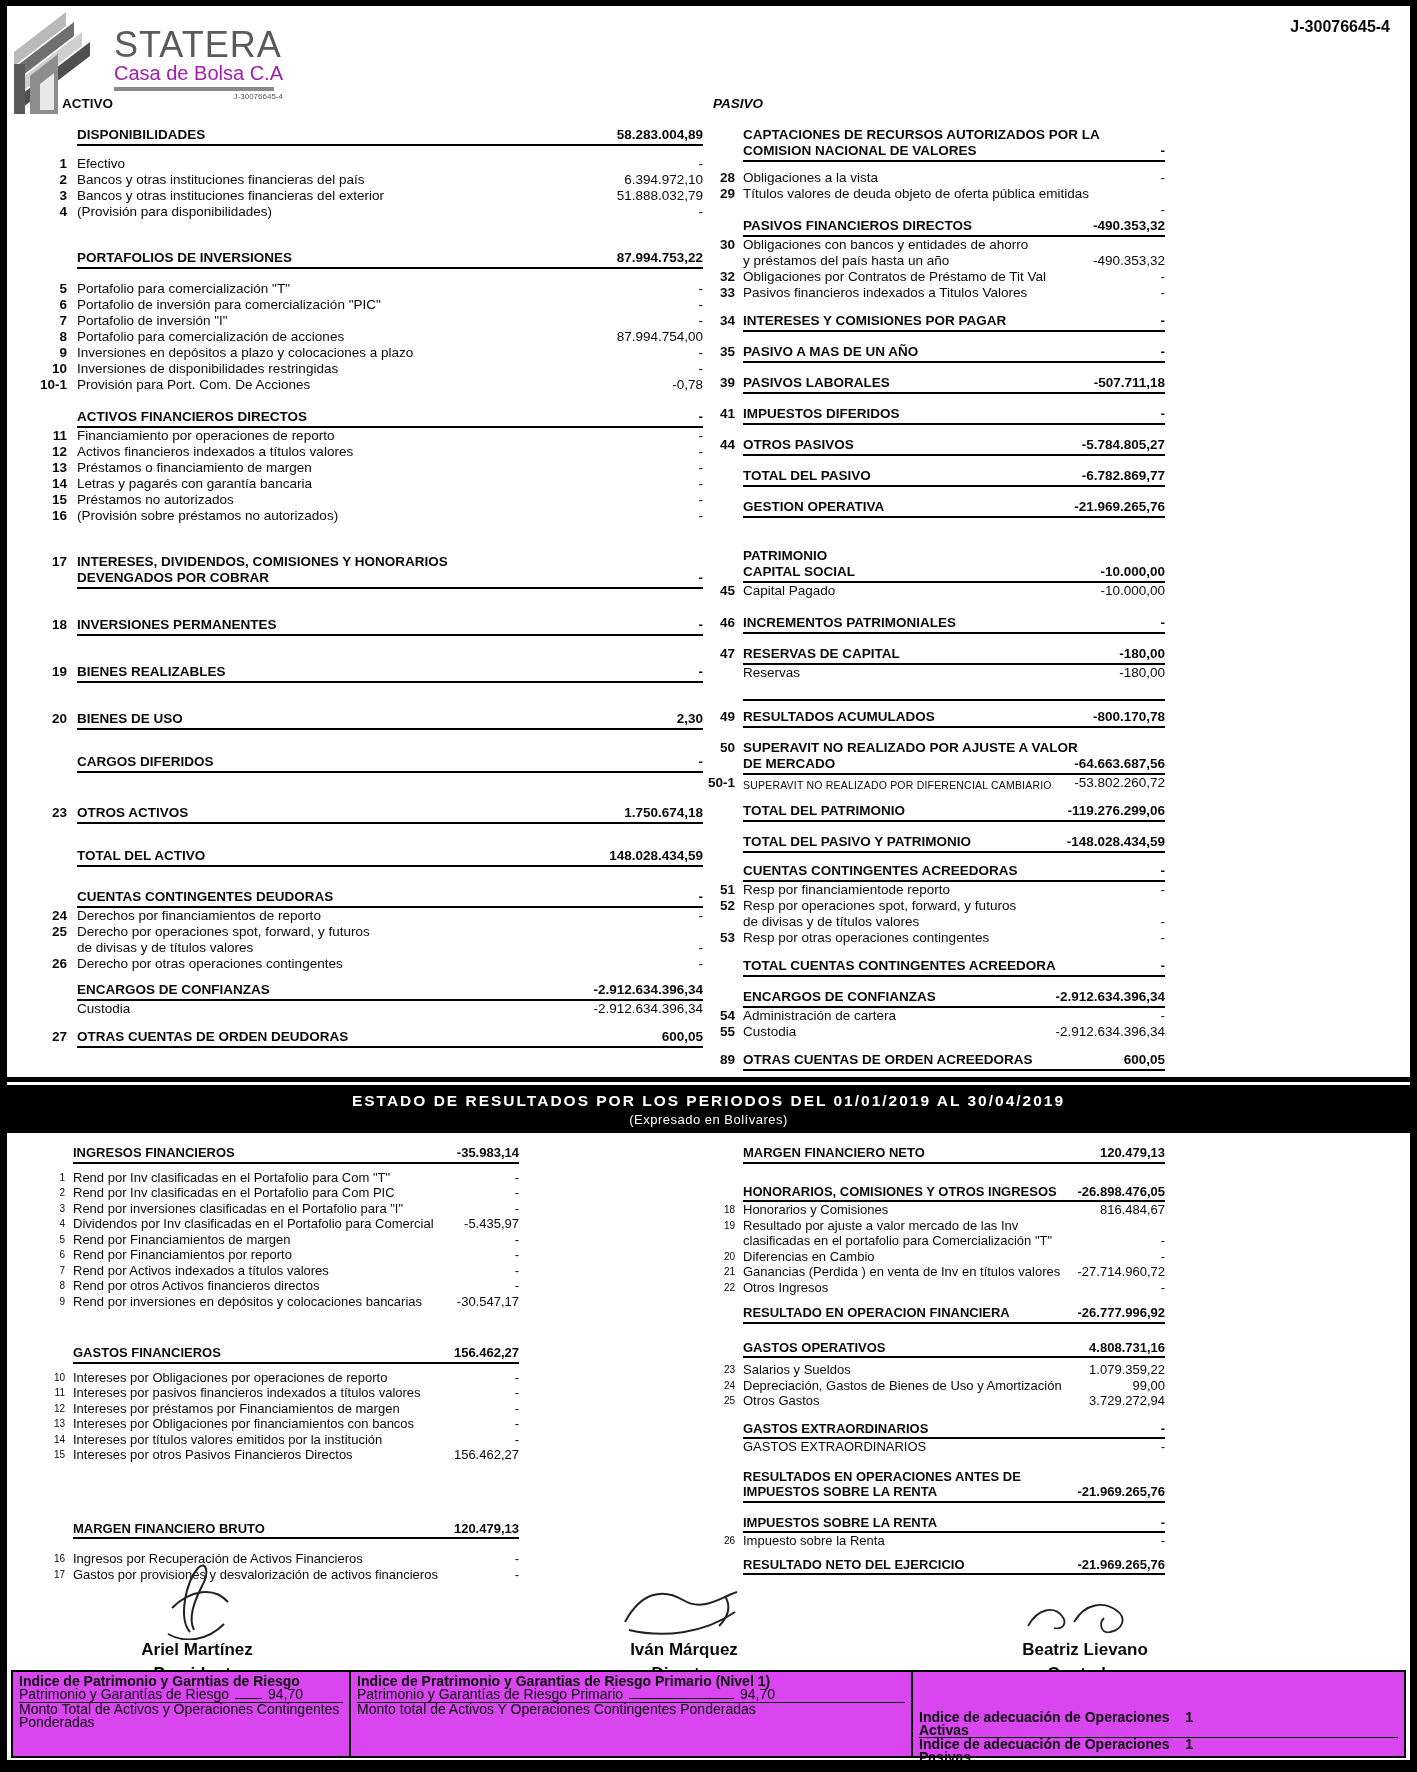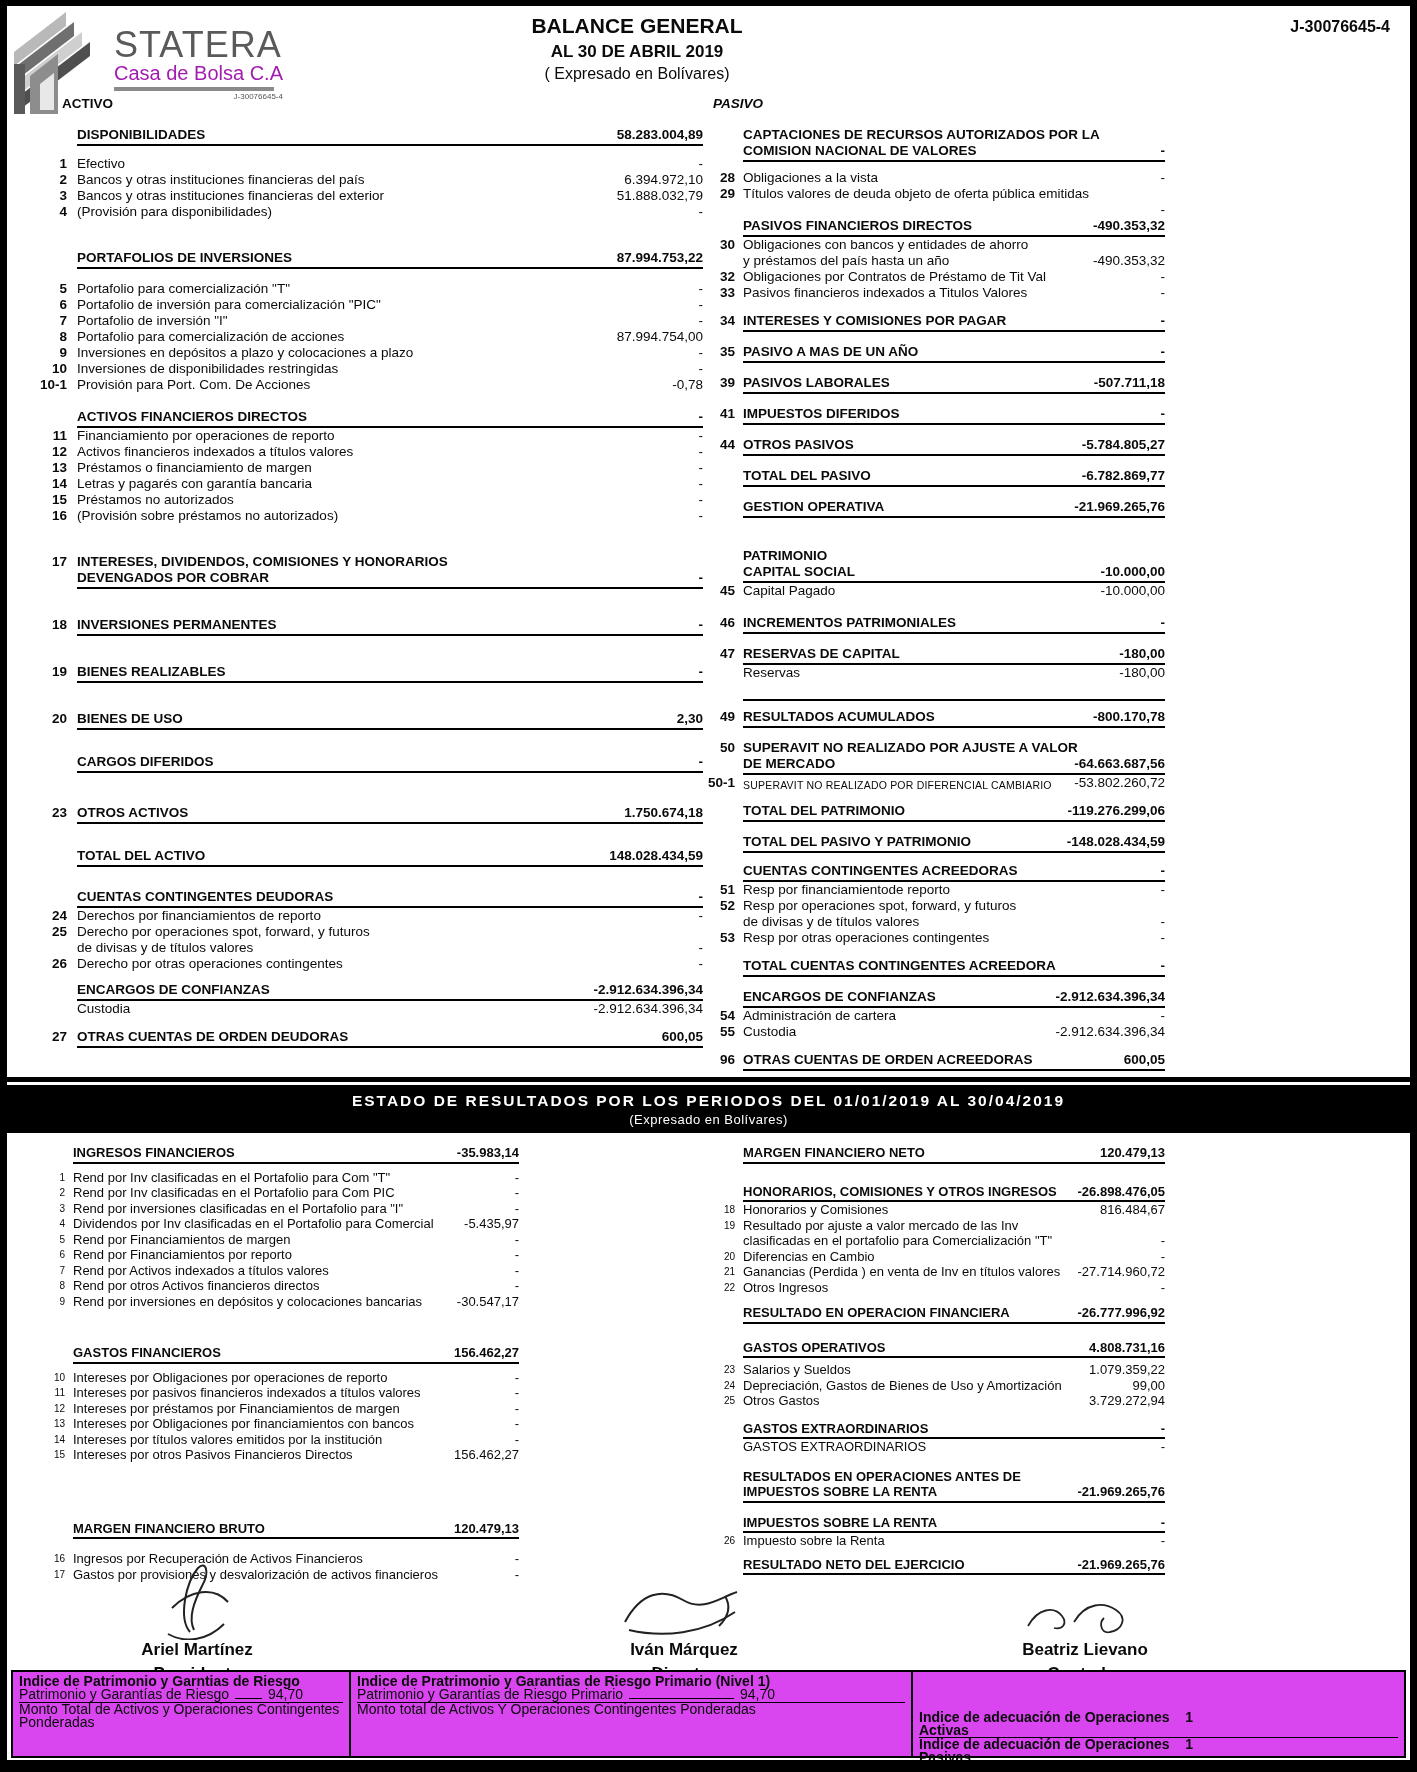--- a/index.html
+++ b/index.html
@@ -90,25 +90,20 @@
         <polygon points="20,70 48,48 48,108 20,108" fill="#8d8d8d"></polygon>
         <polygon points="30,78 44,67 44,104 30,104" fill="#e8e8e8"></polygon>
       </svg>
       <div class="logotext">
         <div class="lt1">STATERA</div>
         <div class="lt2">Casa de Bolsa C.A</div>
         <div class="ltbar"></div>
         <div class="lt3">J-30076645-4</div>
       </div>
     </div>
-    <div class="titles">
-      <div class="t1">BALANCE GENERAL</div>
-      <div class="t2">AL 30 DE ABRIL 2019</div>
-      <div class="t3">( Expresado en  Bolívares)</div>
-    </div>
     <div class="rif">J-30076645-4</div>
   </div>
 
   <div class="cols bal">
     <div class="colL" id="bal-left">
       <div class="col-head hL">ACTIVO</div>
     <div style="height: 8px;"></div>
         <div class="row hd">
           <span class="num"></span>
           <span class="box">
@@ -768,21 +763,21 @@
           <span class="num">55</span>
           <span class="box">
             <span class="ln">
               <span class="lbl">Custodia</span>
               <span class="val">-2.912.634.396,34</span>
             </span>
           </span>
         </div>
         <div style="height: 12px;"></div>
         <div class="row hd">
-          <span class="num">96</span>
+          <span class="num">89</span>
           <span class="box">
             <span class="ln">
               <span class="lbl">OTRAS CUENTAS DE ORDEN ACREEDORAS</span>
               <span class="val">600,05</span>
             </span>
           </span>
         </div>
       </div>
   </div>
 

